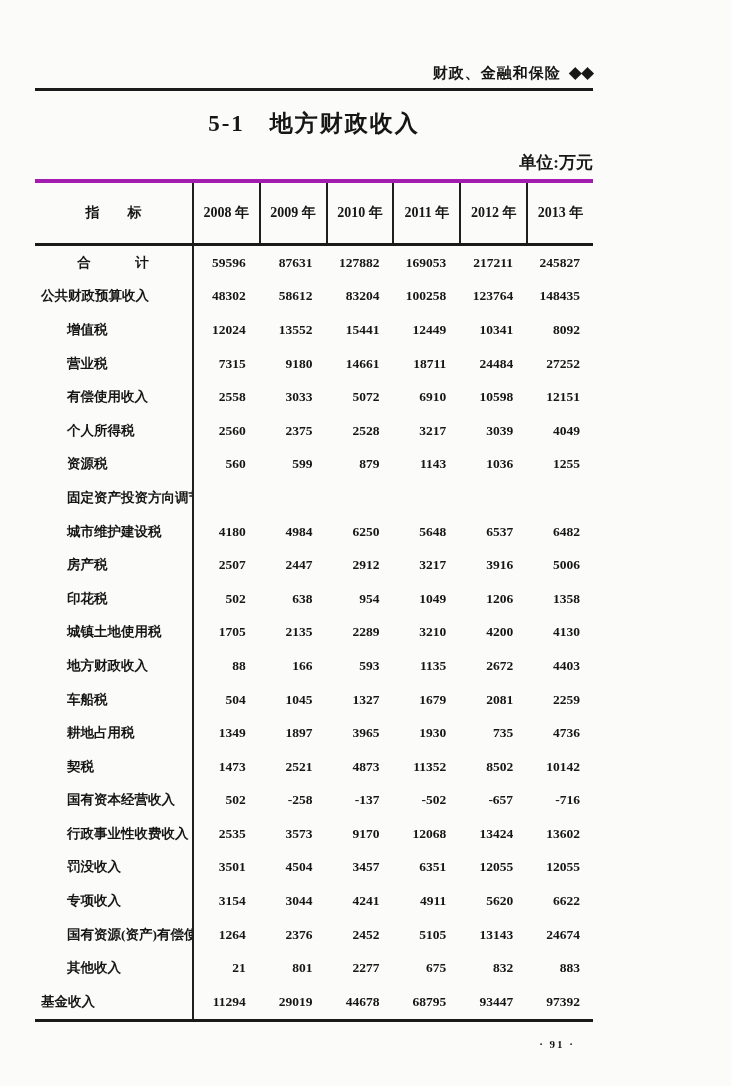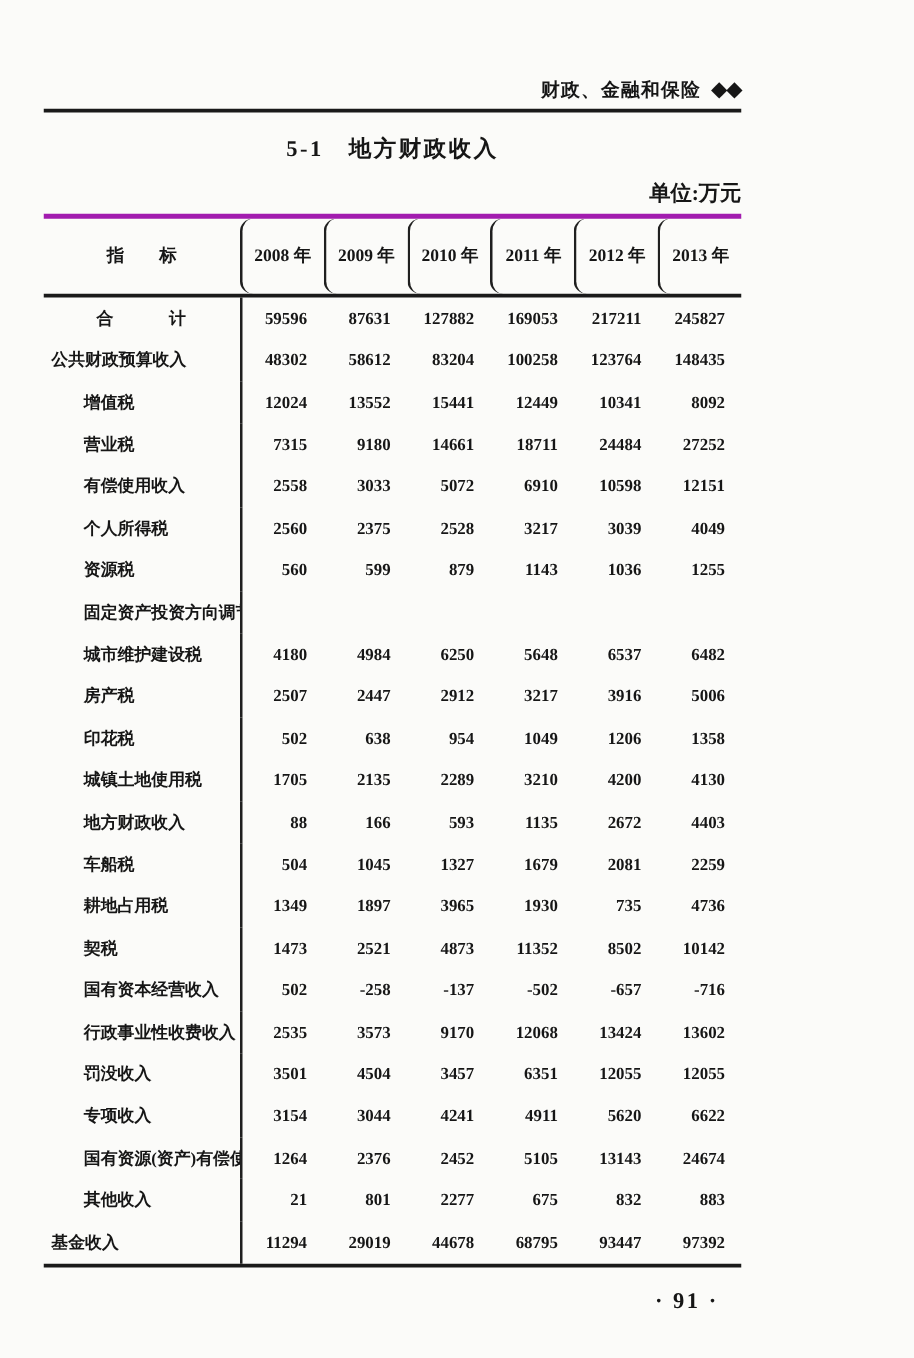--- a/index.html
+++ b/index.html
@@ -18,21 +18,21 @@
     font-size:15px;font-weight:bold;
     border-bottom:3px solid #1a1a1a;
     letter-spacing:1px;
   }
   .diamonds{font-size:17px;letter-spacing:-1px;margin-left:8px;}
 
   
   .title{
     margin-top:17px;
     text-align:center;
-    font-size:18px;font-weight:bold;
+    font-size:23px;font-weight:bold;
     letter-spacing:2px;
   }
   .unit{
     margin-top:12px;margin-bottom:5px;
     text-align:right;
     font-size:17px;font-weight:600;
   }
 
   
   .dtable{
@@ -42,21 +42,21 @@
   .thead{
     display:grid;
     grid-template-columns:28.1% repeat(6,1fr);
     height:60px;
     border-bottom:3px solid #1a1a1a;
   }
   .thead>div{
     display:flex;align-items:center;justify-content:center;
     font-size:14px;font-weight:600;
   }
-  .thead>div+div{border-left:2px solid #1f1f1f;border-radius:10px;}
+  .thead>div+div{border-left:2px solid #1f1f1f;}
 
   .tbody .trow{
     display:grid;
     grid-template-columns:28.1% repeat(6,1fr);
     height:33.6px;
   }
   .lc{
     display:flex;align-items:center;
     padding-left:6px;
     font-size:13.5px;font-weight:600;
@@ -70,21 +70,21 @@
     font-size:13.5px;font-weight:600;
     font-variant-numeric:lining-nums;
   }
   .trow>.lc+.vc{border-left:2px solid #1f1f1f;}
 
   
   .page-number{
     margin-top:16px;
     text-align:right;
     padding-right:18px;
-    font-size:18px;font-weight:600;
+    font-size:11px;font-weight:600;
     letter-spacing:2px;
   }
 </style>
 </head>
 <body>
 
 <div class="page">
   <div class="content">
 
     <div class="page-header">

